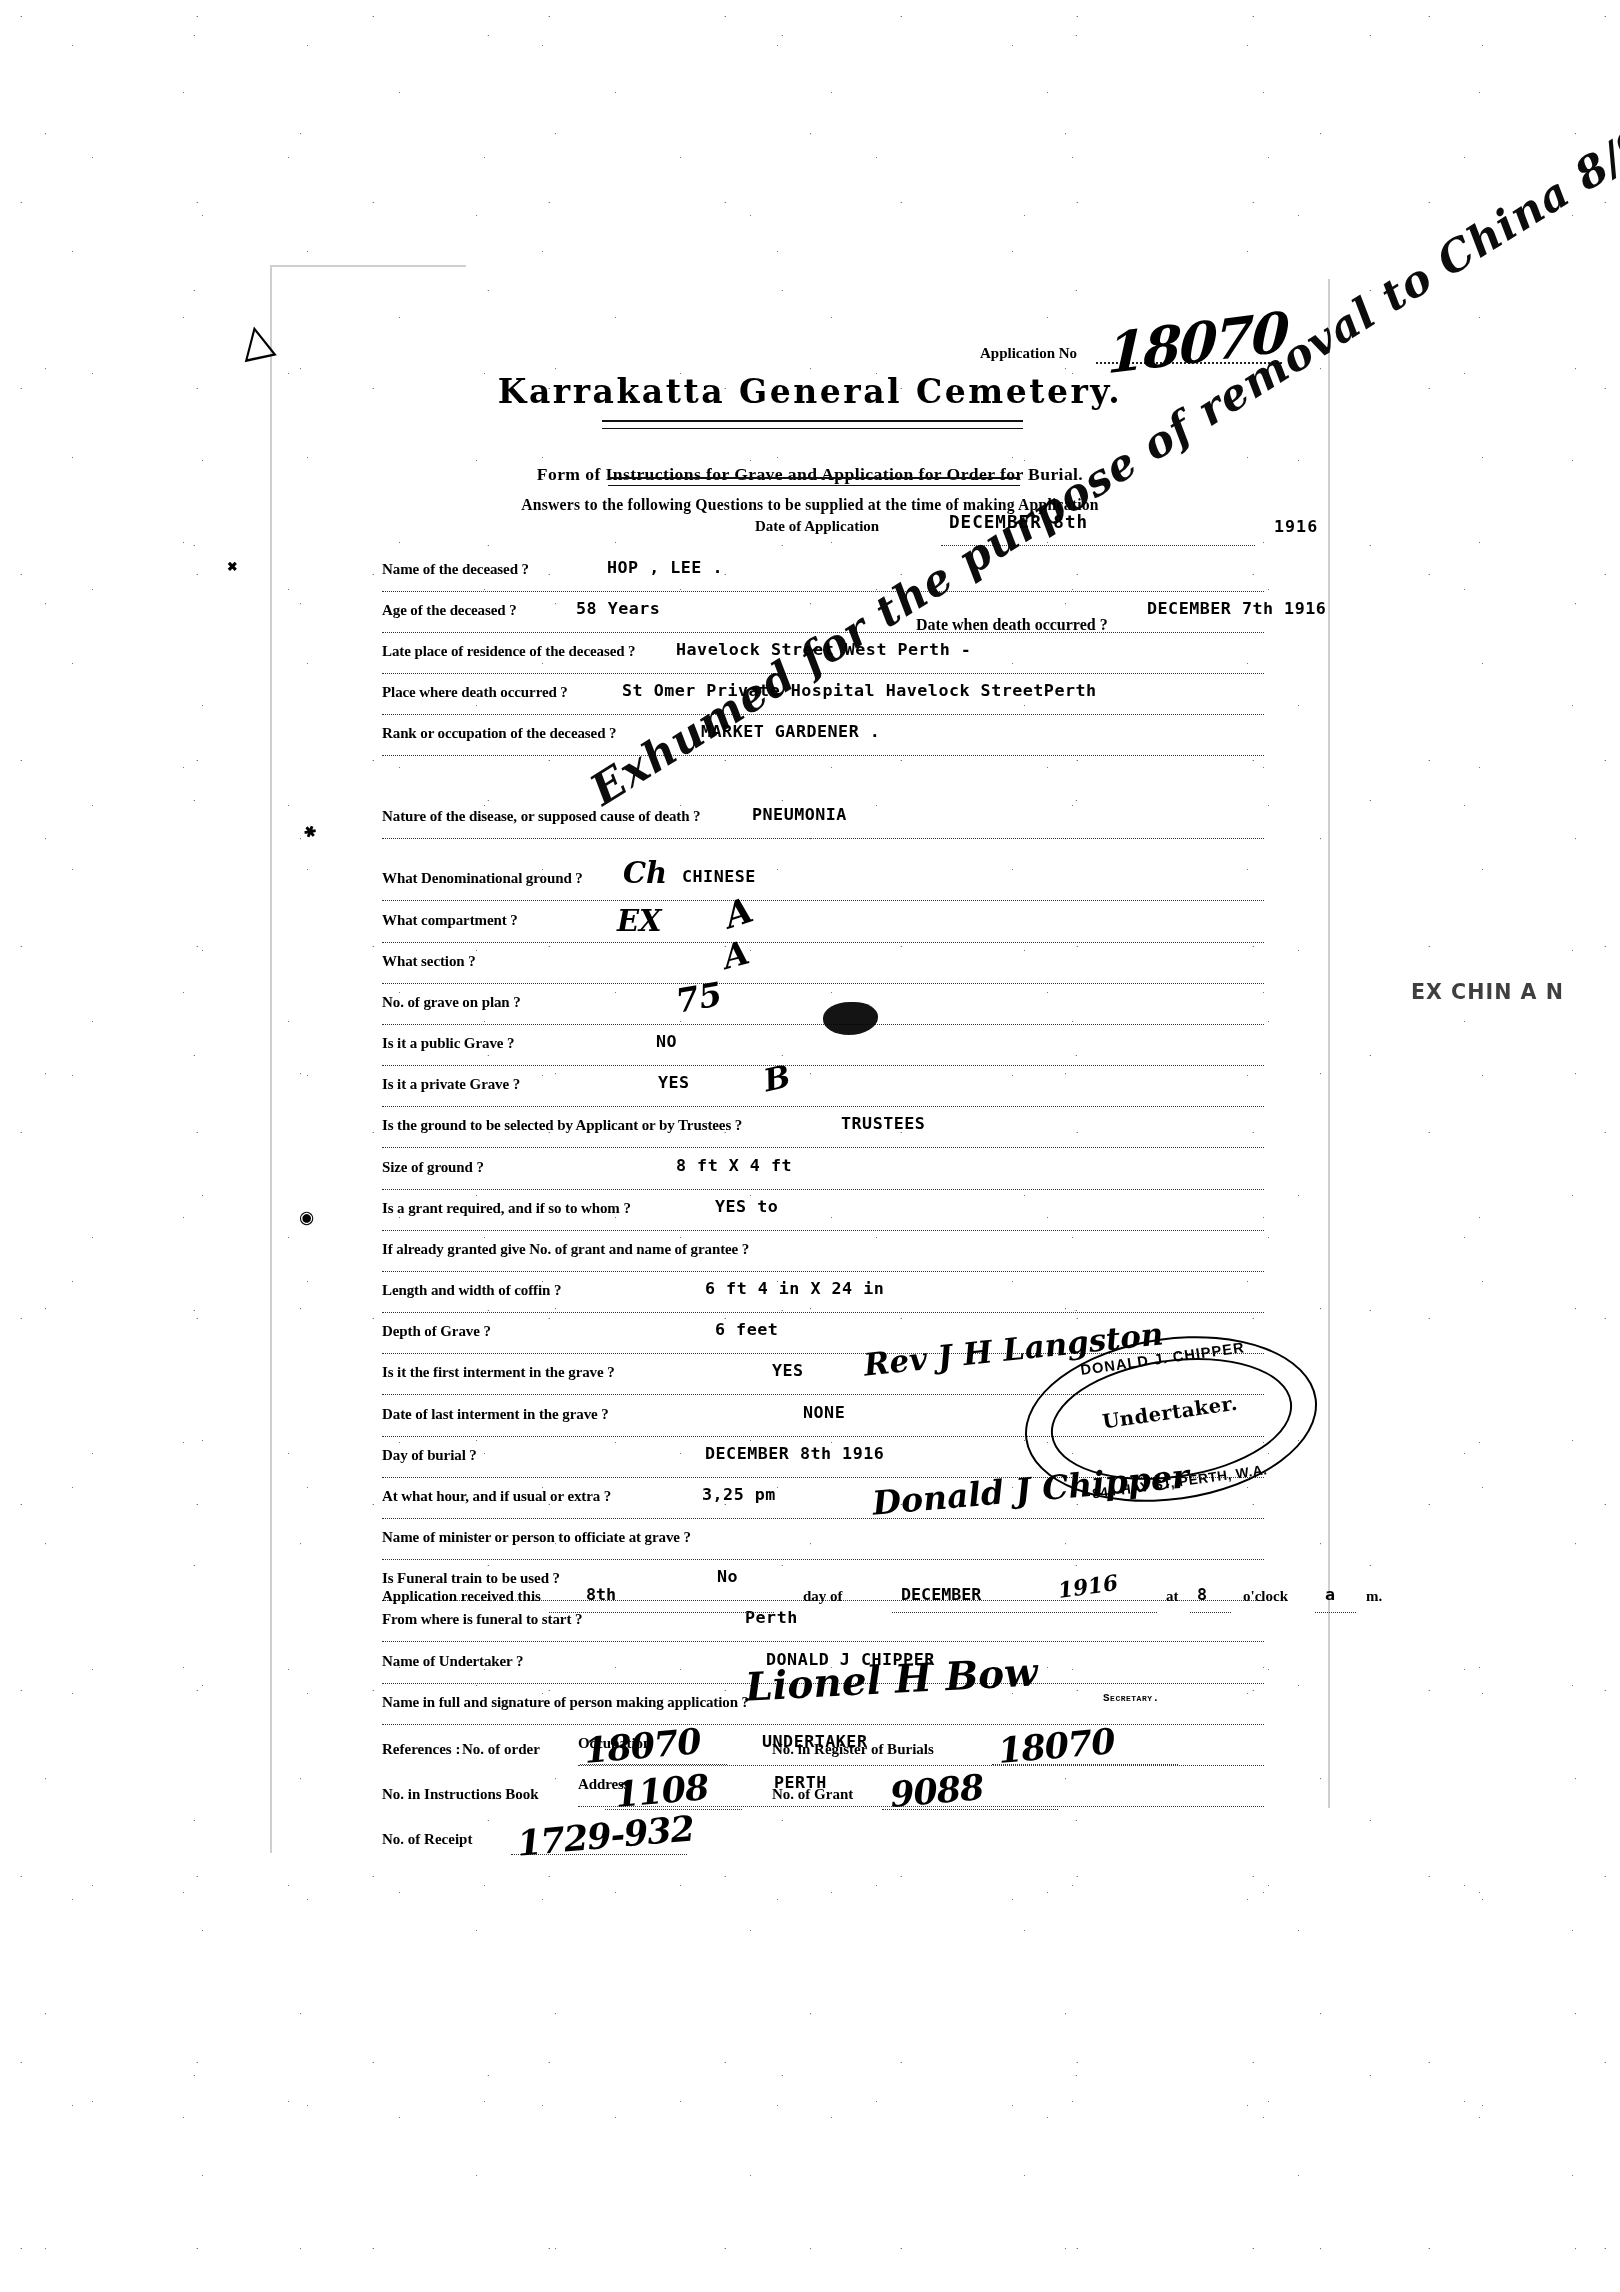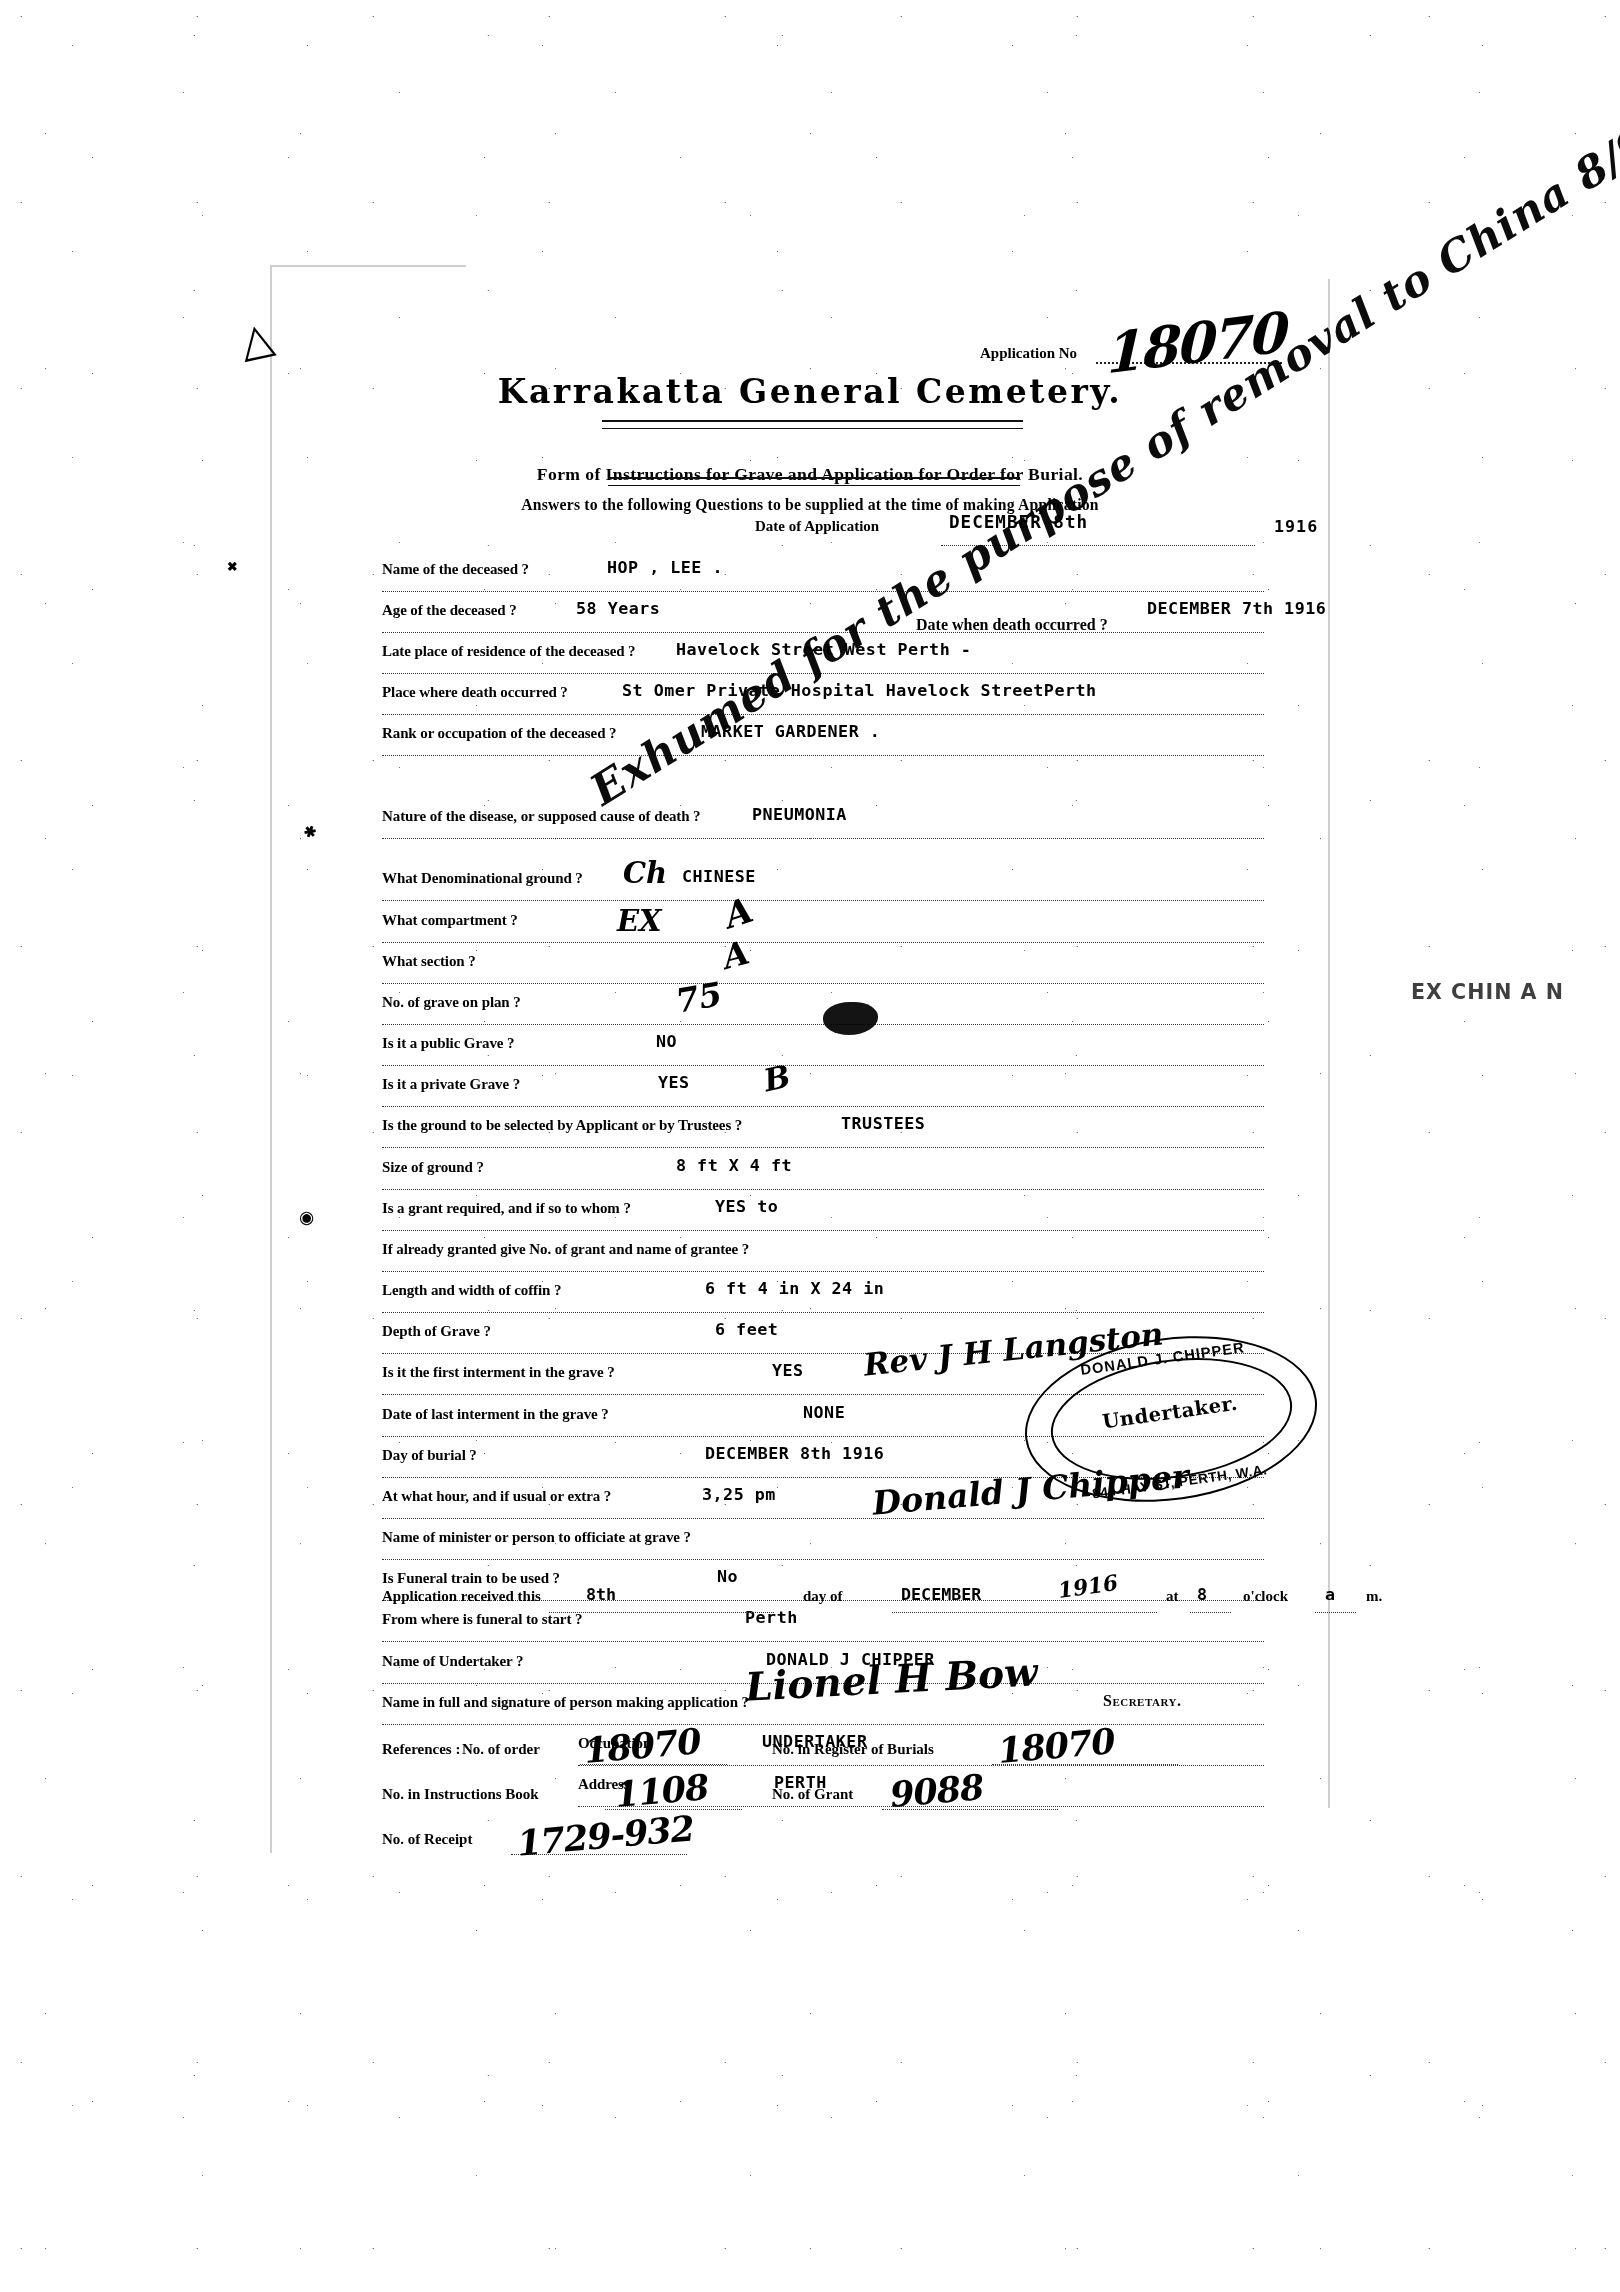--- a/index.html
+++ b/index.html
@@ -238,24 +238,24 @@
     font-weight: bold;
     white-space: nowrap;
     color: #000;
   }
   #sig-minister { left: 863px; top: 1331px; font-size: 31px; transform: rotate(-6deg); }
   #sig-applicant { left: 872px; top: 1470px; font-size: 33px; transform: rotate(-5deg); }
   #sig-secretary { left: 745px; top: 1656px; font-size: 39px; transform: rotate(-3deg); }
   #sec-label {
     position: absolute;
     left: 1103px; top: 1692px;
-    font-size: 16px;
+    font-size: 11px;
     font-variant: small-caps;
     font-weight: bold;
-    font-family: Liberation Serif, serif;
+    font-family: Liberation Mono, monospace;
     letter-spacing: 0.5px;
   }
 
   
   #stamp {
     position: absolute;
     left: 1024px;
     top: 1338px;
     width: 294px;
     height: 162px;

